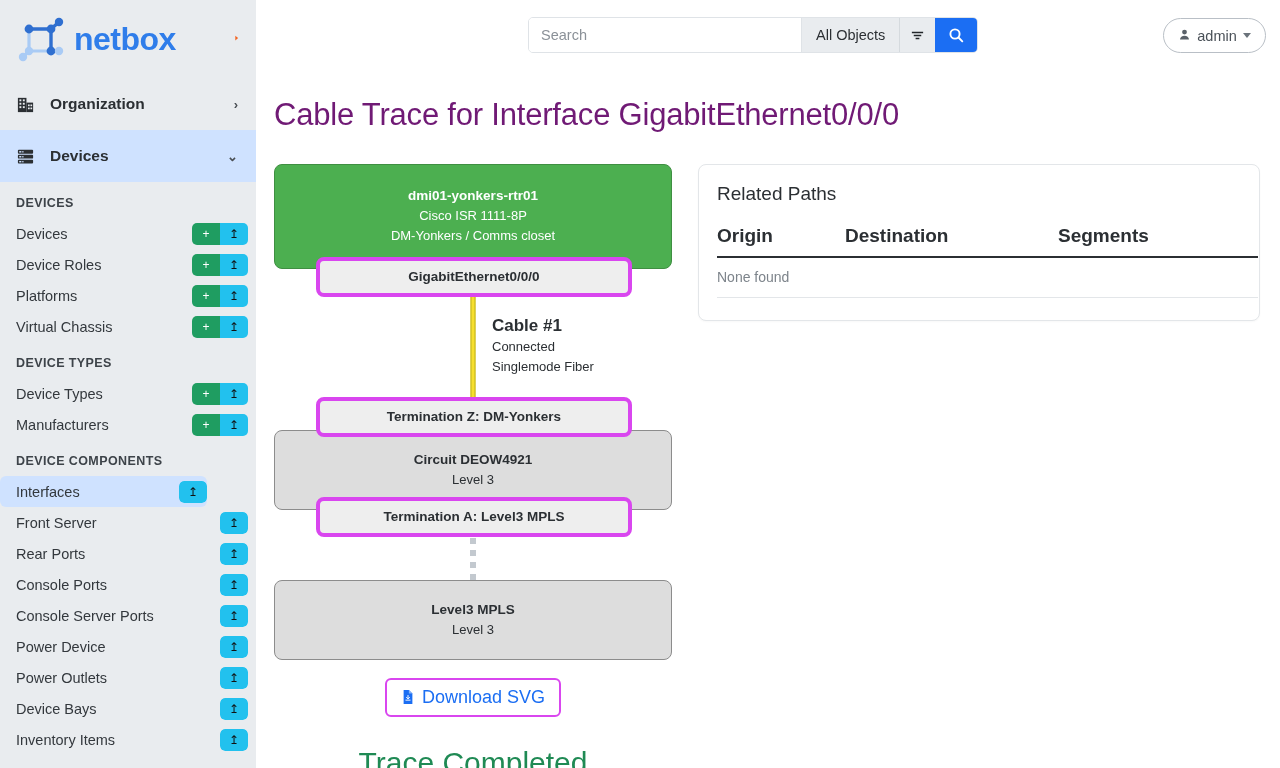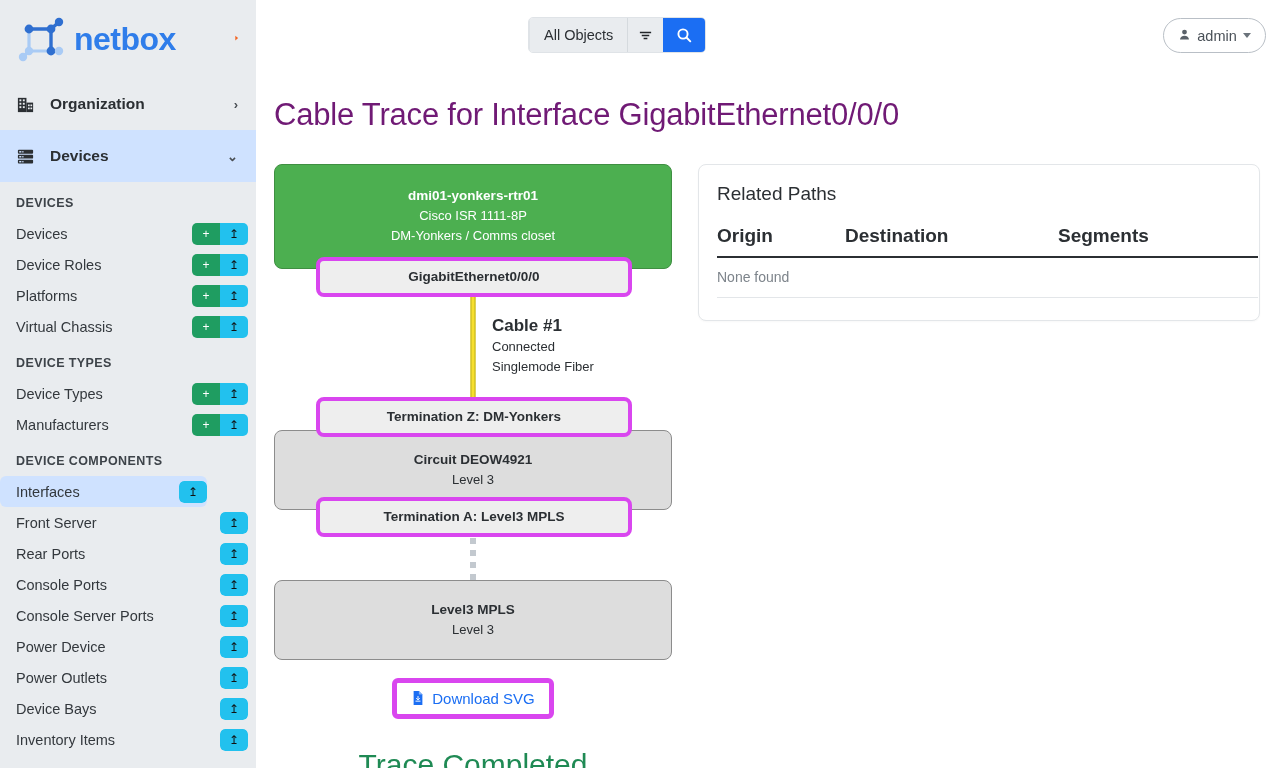--- a/index.html
+++ b/index.html
@@ -286,25 +286,25 @@
     z-index: 2;
     background-image: linear-gradient(to bottom, #c3c9cf 0 6px, rgba(0,0,0,0) 6px 12px);
     background-size: 6px 12px;
     background-repeat: repeat-y;
   }
 
   .dl-btn {
     display: inline-flex;
     align-items: center;
     gap: 7px;
-    border: 5px solid #d946ef;
+    border: 2px solid #d946ef;
     color: #1b6ef3;
     background: #fff;
     border-radius: 6px;
-    font-size: 15px;
+    font-size: 18px;
     padding: 7px 14px;
     cursor: pointer;
     font-family: "Liberation Sans", sans-serif;
   }
   .dl-btn .f-ic { display: inline-flex; }
   .trace-done {
     text-align: center;
     font-size: 30px;
     color: #1f8a54;
     font-weight: 400;
@@ -524,20 +524,21 @@
         <span class="sq-btn sq-imp" style="border-radius:5px">↥</span>
       </span>
     </div>
 
   </aside>
 
   <main class="main">
 
     <div class="topbar">
       <div class="searchwrap">
+        <input class="search-input" type="text" placeholder="Search" style="">
         <div class="allobj">All Objects</div>
         <div class="filterbtn">
           <svg viewBox="0 0 16 16" width="15" height="15" fill="#212529">
             <rect x="2" y="4" width="12" height="1.6"></rect>
             <rect x="4" y="7.2" width="8" height="1.6"></rect>
             <rect x="6" y="10.4" width="4" height="1.6"></rect>
           </svg>
         </div>
         <div class="searchbtn">
           <svg viewBox="0 0 16 16" width="16" height="16" fill="none" stroke="#fff" stroke-width="1.9">

